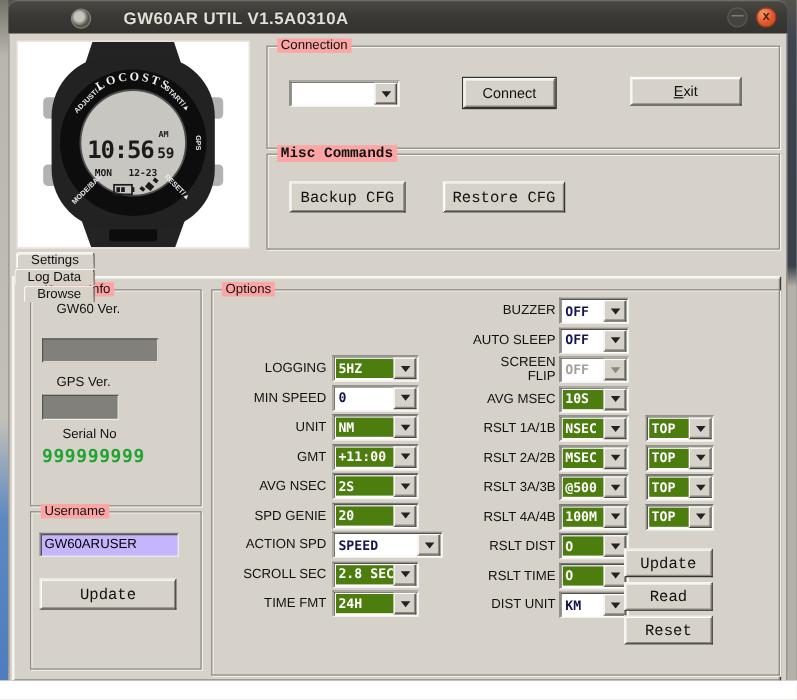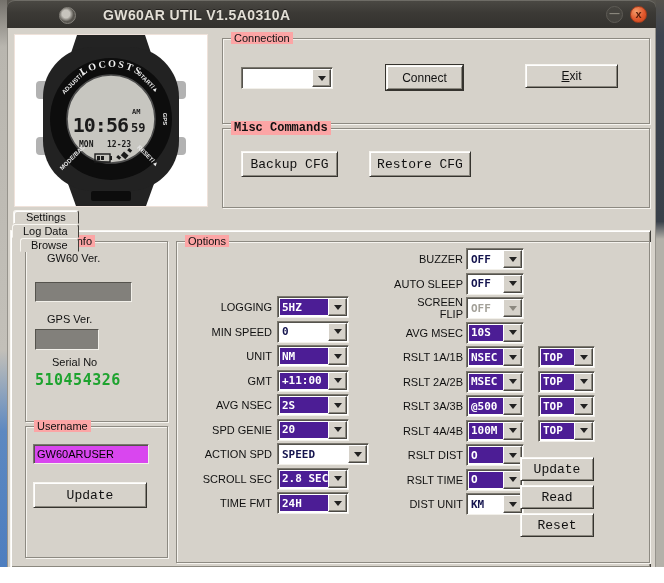--- a/index.html
+++ b/index.html
@@ -32,30 +32,30 @@
   .legend{position:absolute;top:-7px;left:8px;background:#fca5a5;padding:0 3px;
     font:11px "Liberation Sans",sans-serif;line-height:12px;color:#111;}
   .legend.mono{font:bold 12px "Liberation Mono",monospace;top:-8px;}
   .b95{position:absolute;background:#d6d2ca;border:1px solid;
     border-color:#f8f6f1 #35332e #35332e #f8f6f1;
     box-shadow:inset 1px 1px 0 #fff,inset -1px -1px 0 #8b887f;
     display:flex;align-items:center;justify-content:center;cursor:pointer;box-sizing:border-box;color:#111;}
   .b95.mono{font:13px "Liberation Mono",monospace;}
   .b95.sans{font:12px "Liberation Sans",sans-serif;}
   .default-btn{box-shadow:inset 1px 1px 0 #fff,inset -1px -1px 0 #8b887f,0 0 0 1px #35332e;}
-  .sunken{background:#d946ef;border:1px solid;border-color:#7b786f #f2f0ea #f2f0ea #7b786f;
+  .sunken{background:#c4b5fd;border:1px solid;border-color:#7b786f #f2f0ea #f2f0ea #7b786f;
     box-shadow:inset 1px 1px 0 #55534d;box-sizing:border-box;}
   .verbox{position:absolute;background:#82807b;border:1px solid;border-color:#55534d #f2f0ea #f2f0ea #55534d;
     box-sizing:border-box;}
   .combo{position:relative;height:22px;background:#fff;border:1px solid;
     border-color:#7b786f #f2f0ea #f2f0ea #7b786f;box-shadow:inset 1px 1px 0 #55534d;
     box-sizing:border-box;flex:none;cursor:pointer;}
   .combo .val{position:absolute;left:2px;top:2px;bottom:2px;right:19px;display:flex;align-items:center;
     padding:0 2px;font:bold 11px "DejaVu Sans Mono",monospace;color:#14144e;white-space:nowrap;overflow:hidden;}
-  .combo.sel .val{background:#4c1d95;color:#fff;}
+  .combo.sel .val{background:#4d7c0f;color:#fff;}
   .combo .cbtn{position:absolute;right:1px;top:1px;bottom:1px;width:17px;background:#d6d2ca;border:1px solid;
     border-color:#fff #4a4843 #4a4843 #fff;box-shadow:inset -1px -1px 0 #8b887f;
     display:flex;align-items:center;justify-content:center;}
   .combo .cbtn::after{content:"";width:0;height:0;border:4px solid transparent;border-top:5px solid #222;margin-top:4px;}
   .combo.disabled .val{color:#a3a098;}
   .combo.disabled .cbtn::after{border-top-color:#8b887f;}
   .tabs{position:absolute;left:12px;top:210px;display:flex;align-items:flex-end;height:21px;z-index:2;flex-direction:column;}
   .tab{height:18px;padding:0 10px;display:flex;align-items:center;background:#d6d2ca;border:1px solid;
     border-color:#f8f6f1 #403e39 transparent #f8f6f1;border-radius:3px 3px 0 0;
     font:11px "Liberation Sans",sans-serif;margin-right:2px;cursor:pointer;box-sizing:border-box;color:#111;}
@@ -161,21 +161,21 @@
   </div>
   <div class="tab-page"></div>
 
   <div class="group" style="left:25px;top:241px;width:141px;height:179px;">
     <span class="legend">Device Info</span>
     <div class="lbl" style="position:absolute;left:9px;top:10px;">GW60 Ver.</div>
     <div class="verbox" style="left:9px;top:40px;width:97px;height:20px;"></div>
     <div class="lbl" style="position:absolute;left:9px;top:71px;">GPS Ver.</div>
     <div class="verbox" style="left:9px;top:87px;width:64px;height:21px;"></div>
     <div class="lbl" style="position:absolute;left:14px;top:114px;">Serial No</div>
-    <div class="serial" style="left:9px;top:129px;">510454326</div>
+    <div class="serial" style="left:9px;top:129px;">999999999</div>
   </div>
 
   <div class="group" style="left:25px;top:426px;width:141px;height:130px;">
     <span class="legend">Username</span>
     <input class="sunken uname-input" style="left: 7px; top: 17px; width: 116px; height: 20px;" value="GW60ARUSER">
     <div class="b95 mono" style="left:7px;top:55px;width:114px;height:26px;">Update</div>
   </div>
 
   <div class="group" style="left:176px;top:241px;width:472px;height:320px;">
     <span class="legend">Options</span>

